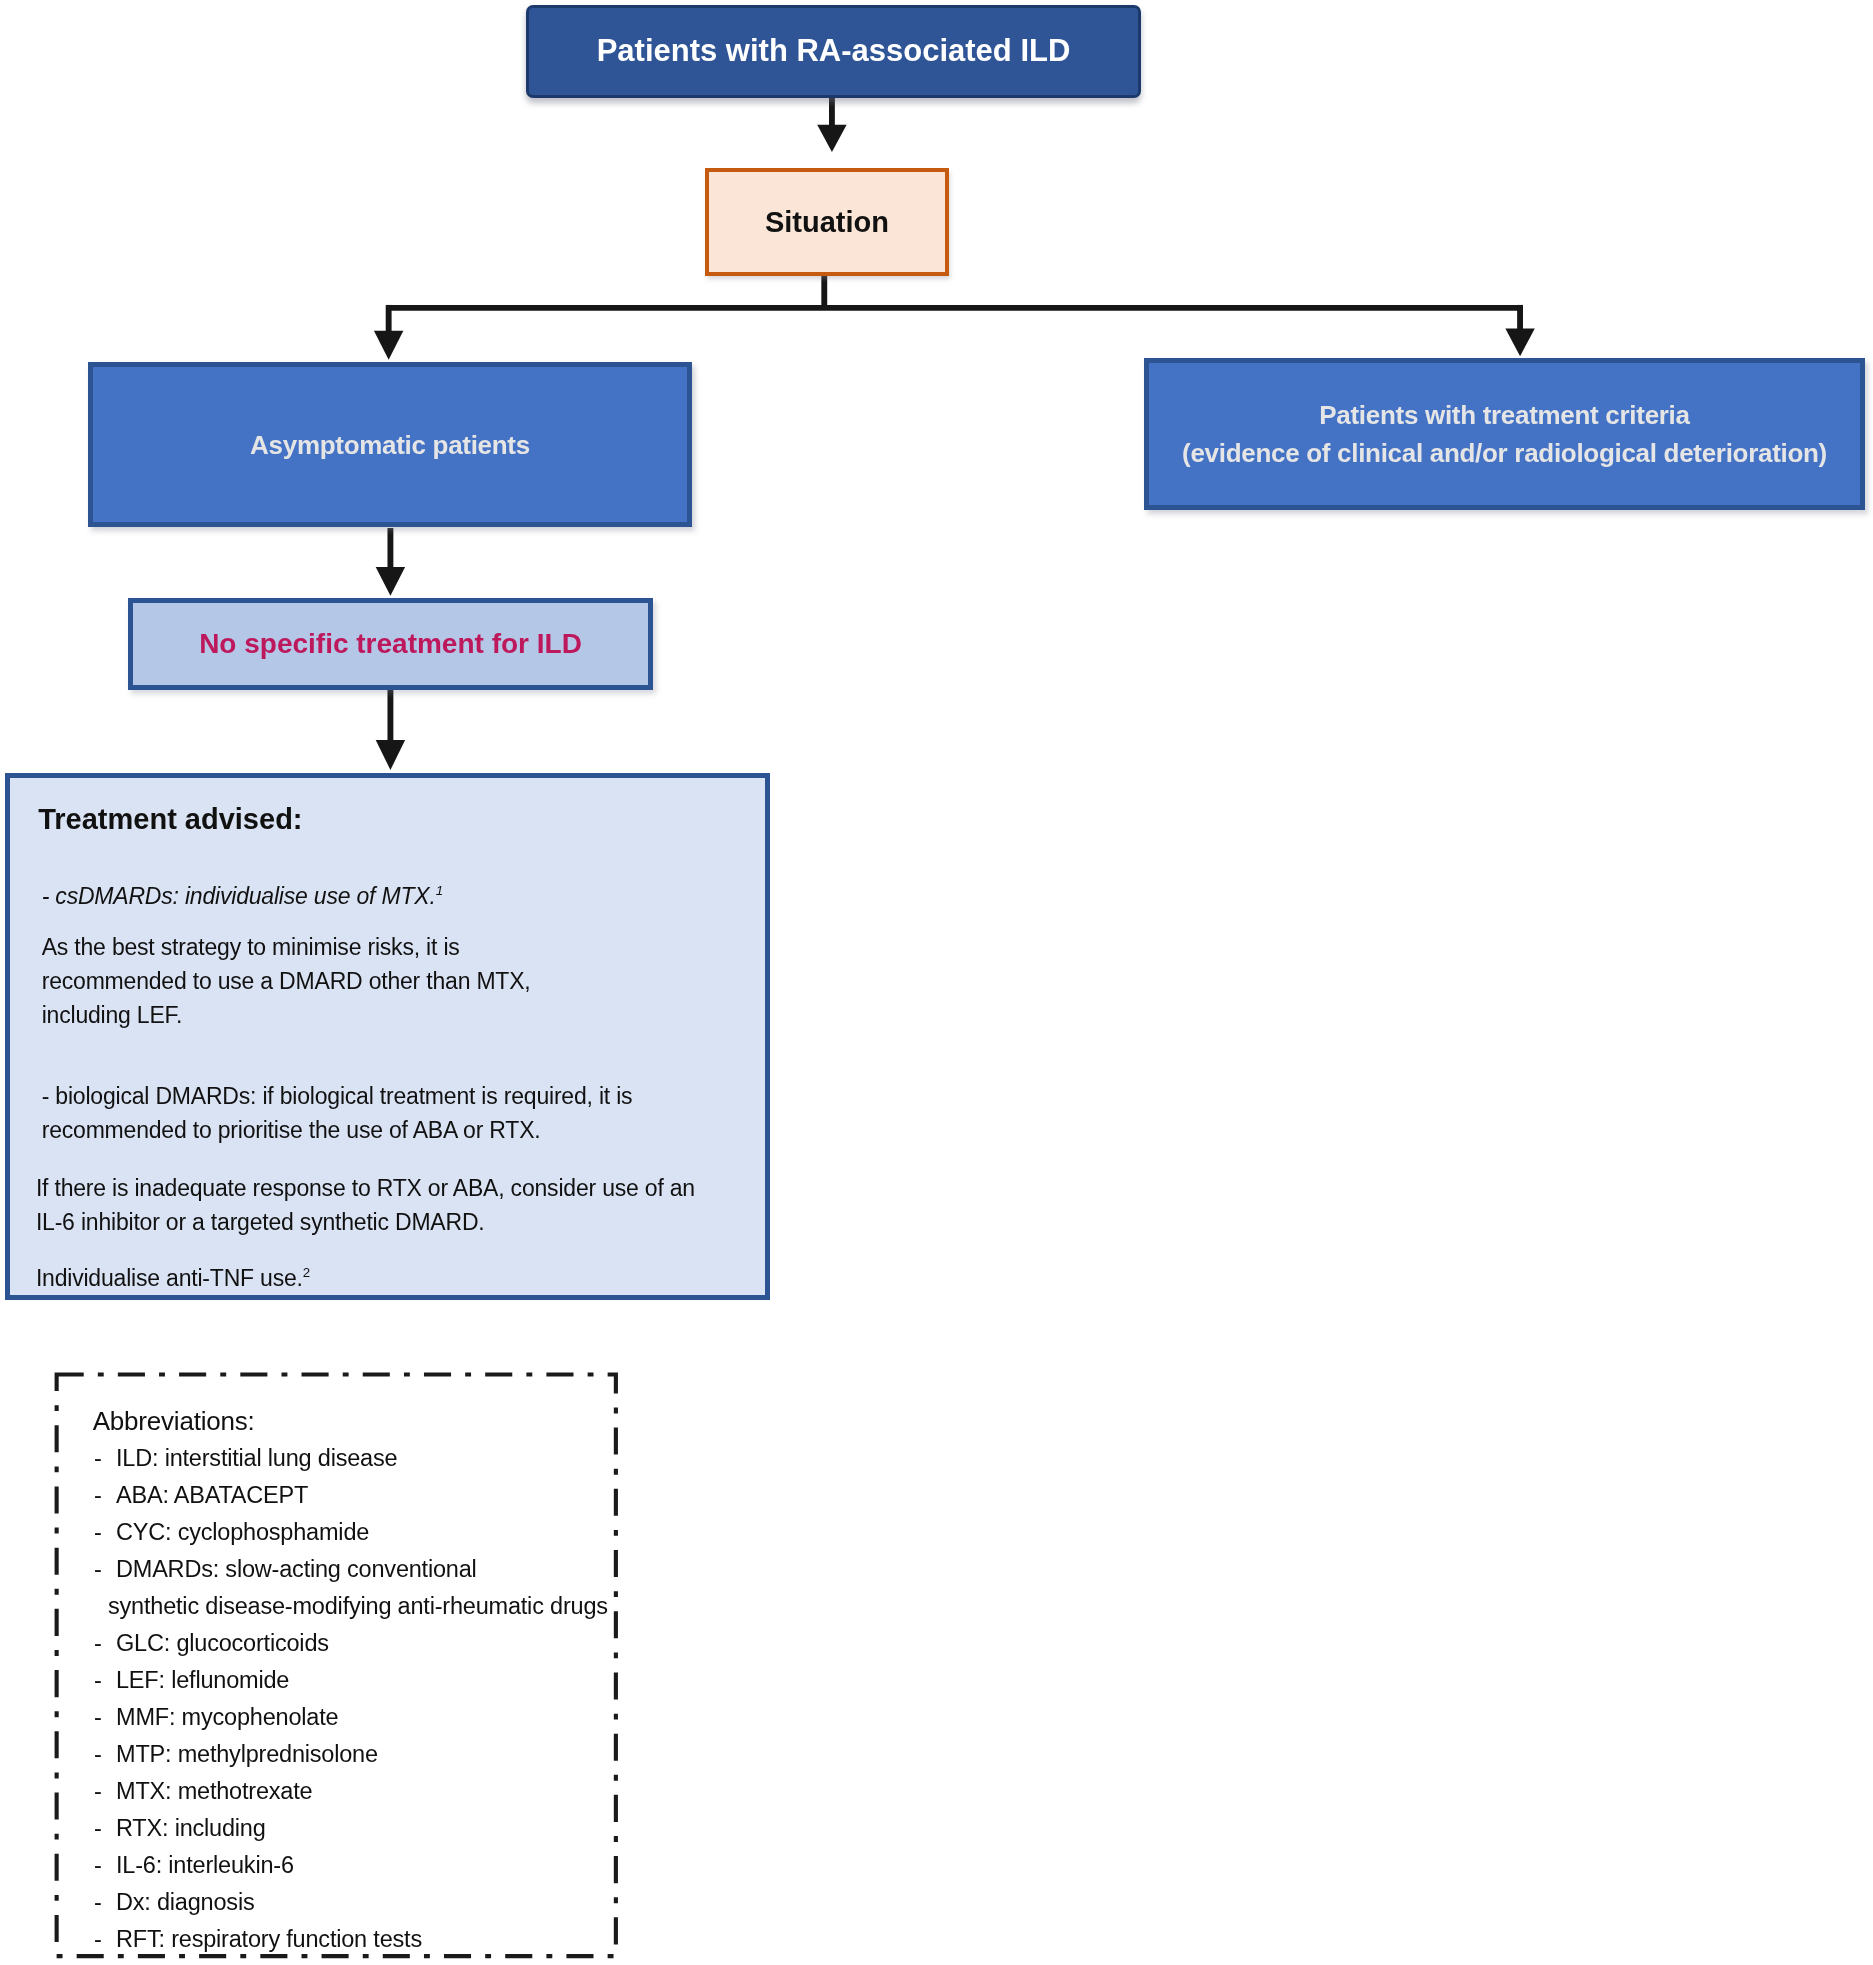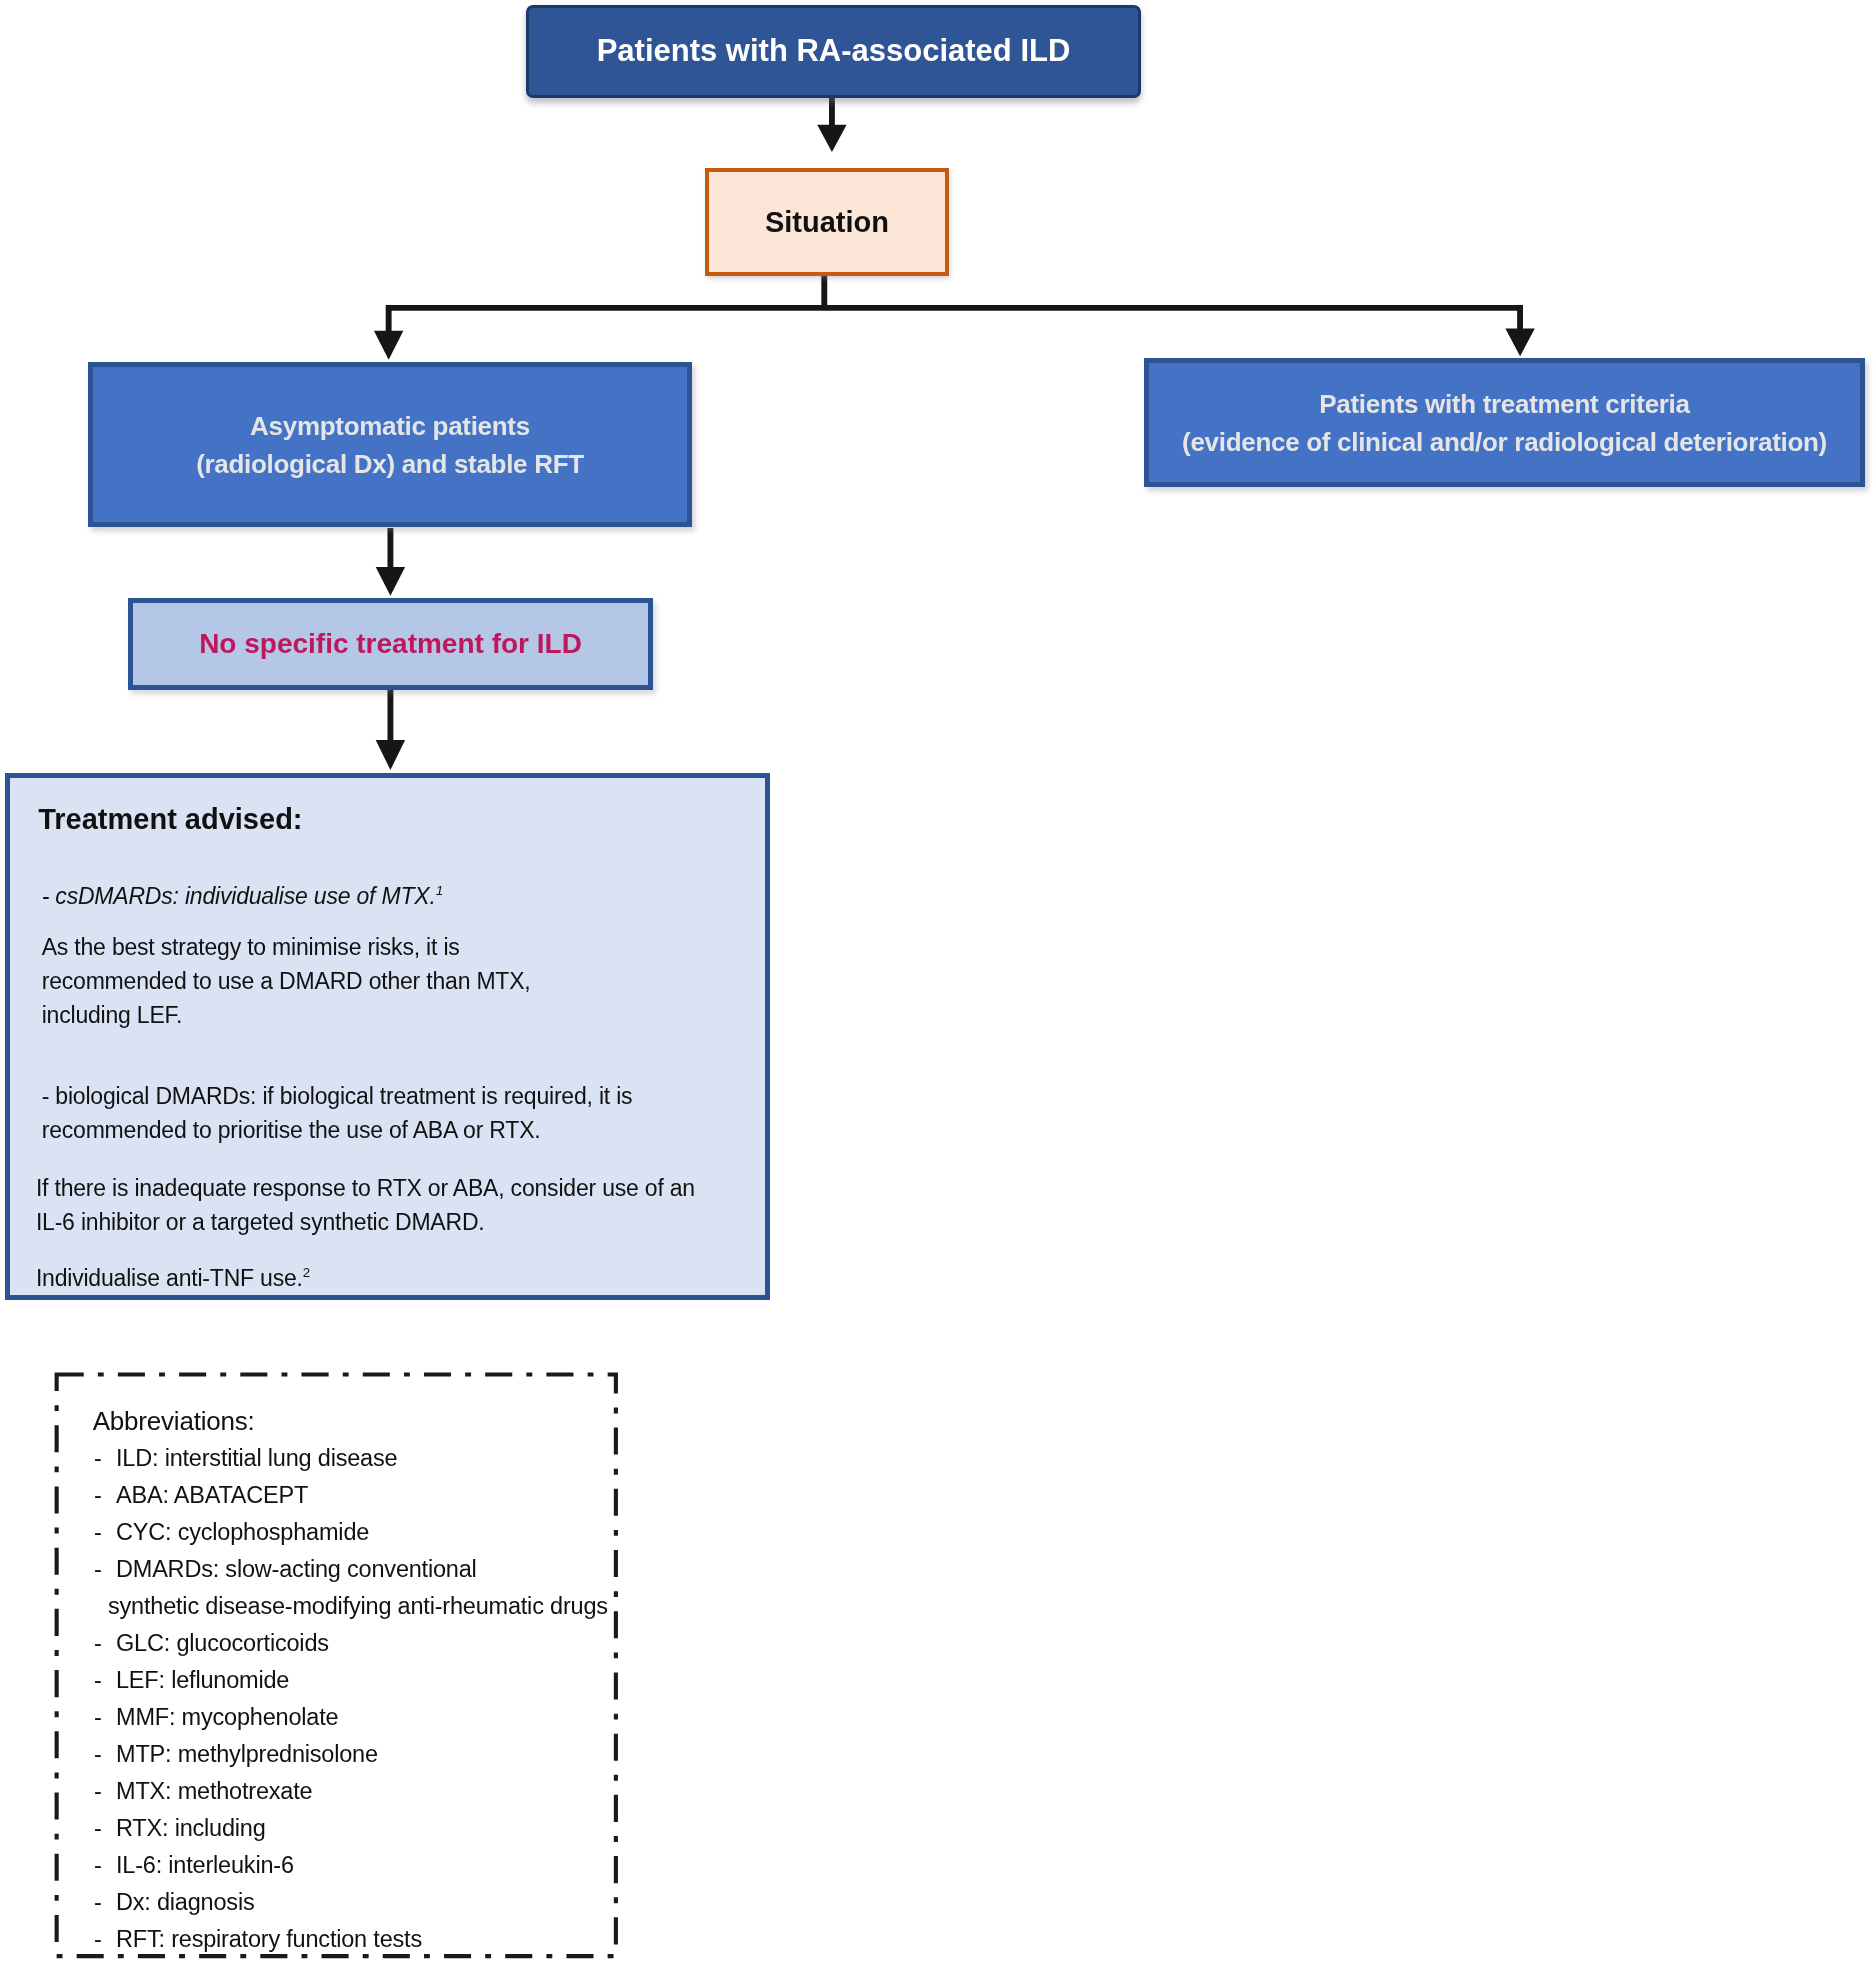--- a/index.html
+++ b/index.html
@@ -53,21 +53,21 @@
   .branch-box {
     background: var(--mid-blue-fill);
     border: 5.3px solid var(--mid-blue-border);
     color: #e5e5e5;
     font-size: 26px; font-weight: bold;
     line-height: 38px;
     letter-spacing: -0.3px;
     box-shadow: 2.9px 4.1px 5.3px rgba(125,130,145,0.35);
   }
   .left-box  { left: 88px;  top: 362px; width: 604px; height: 165px; }
-  .right-box { left: 1144px; top: 358px; width: 721px; height: 129px; }
+  .right-box { left: 1144px; top: 358px; width: 721px; height: 152px; }
   .nospecific-box {
     left: 128px; top: 598px; width: 525px; height: 92px;
     background: var(--light-blue-fill);
     border: 5.3px solid var(--mid-blue-border);
     color: #be185d;
     font-size: 28px; font-weight: bold;
     box-shadow: 2.9px 4.1px 5.3px rgba(125,130,145,0.3);
   }
   .treatment-box {
     left: 4.7px; top: 773px; width: 765px; height: 527px;
@@ -137,21 +137,20 @@
   <div class="box top-box">
     <span class="ln">Patients with RA-associated ILD</span>
   </div>
 
   <div class="box situation-box">
     <span class="ln">Situation</span>
   </div>
 
   <div class="box branch-box left-box">
     <span class="ln">Asymptomatic patients</span>
-    <span class="ln">(radiological Dx) and stable RFT</span>
   </div>
 
   <div class="box branch-box right-box">
     <span class="ln">Patients with treatment criteria</span>
     <span class="ln">(evidence of clinical and/or radiological deterioration)</span>
   </div>
 
   <div class="box nospecific-box">
     <span class="ln">No specific treatment for ILD</span>
   </div>

